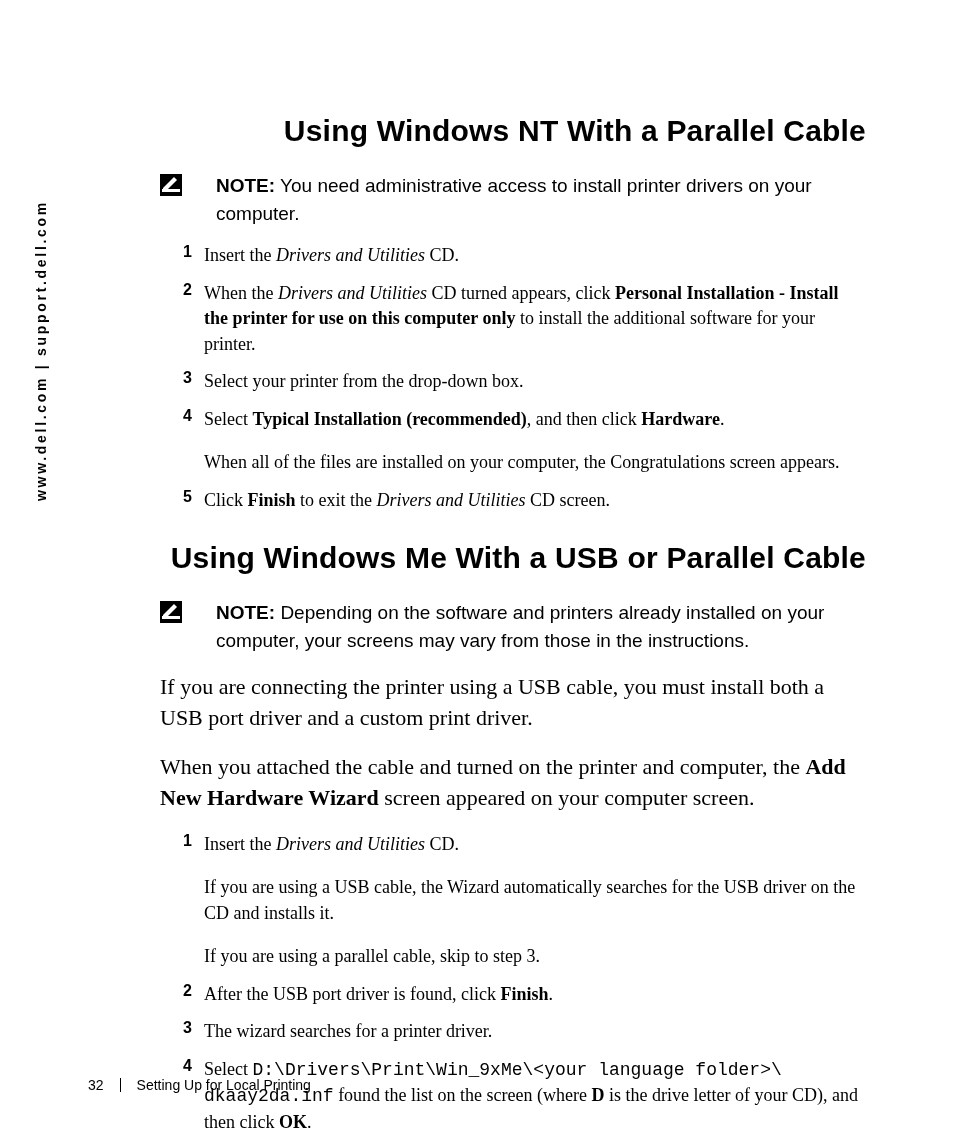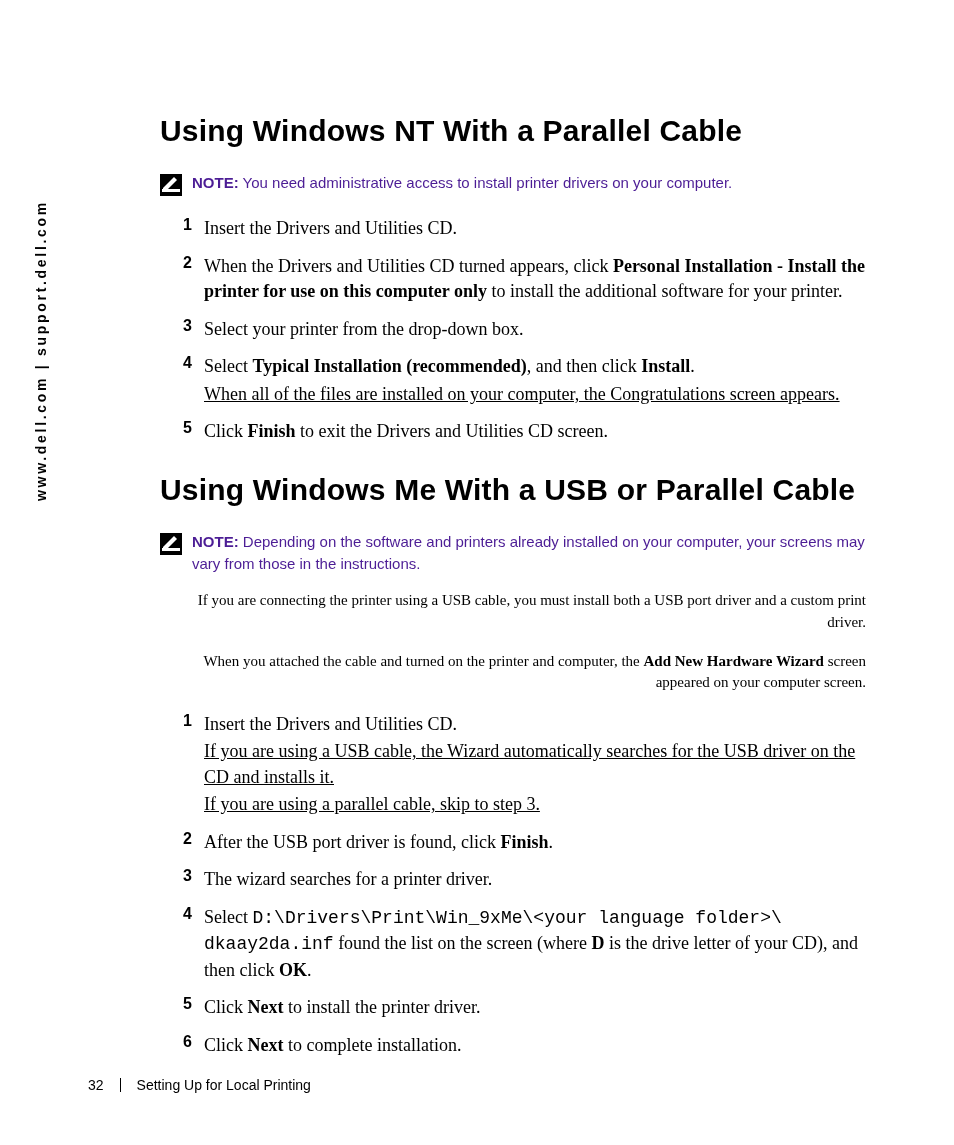--- a/index.html
+++ b/index.html
@@ -40,36 +40,38 @@
     top: 114px;
   }
   .h2 {
     font-family: "Helvetica Neue", Helvetica, Arial, sans-serif;
     font-weight: 700;
     font-size: 30px;
     letter-spacing: 0.2px;
     margin: 0 0 24px 0;
     color: #000;
     font-stretch: condensed;
+    text-align: right;
   }
   .note-row {
     display: flex;
     align-items: flex-start;
     margin-bottom: 16px;
   }
   .note-icon {
     flex: 0 0 auto;
     margin-right: 10px;
     margin-top: 2px;
   }
   .note-text {
     font-family: "Helvetica Neue", Helvetica, Arial, sans-serif;
-    font-size: 15px;
+    font-size: 19px;
     line-height: 1.45;
-    color: #4c1d95;
+    color: #000000;
+    margin-left: 24px;
   }
   .note-label {
     font-weight: 700;
     font-family: "Helvetica Neue", Helvetica, Arial, sans-serif;
   }
   
   .ol {
     list-style: none;
     padding: 0;
     margin: 0 0 28px 0;
@@ -89,35 +91,34 @@
     font-size: 16px;
     color: #000;
   }
   .li-body {
     font-family: "Times New Roman", Times, serif;
     font-size: 18px;
     line-height: 1.42;
     color: #000;
   }
   .li-body p { margin: 0; }
-  .li-body p + p { margin-top: 2px; text-decoration: underline; }
-  .it { }
+  .li-body p + p { margin-top: 18px; }
+  .it { font-style: italic; }
   .bd { font-weight: 700; }
   .mono {
     font-family: "Courier New", Courier, monospace;
     font-weight: 400;
   }
 
   .body-para {
     font-family: "Times New Roman", Times, serif;
-    font-size: 15px;
+    font-size: 22px;
     line-height: 1.42;
     margin: 0 0 18px 0;
     color: #000;
-    text-align: right;
   }
 
   
   .footer {
     position: absolute;
     left: 88px;
     bottom: 52px;
     display: flex;
     align-items: center;
     font-family: "Helvetica Neue", Helvetica, Arial, sans-serif;
@@ -179,21 +180,21 @@
       </li>
       <li>
         <span class="num">3</span>
         <div class="li-body">
           <p>Select your printer from the drop-down box.</p>
         </div>
       </li>
       <li>
         <span class="num">4</span>
         <div class="li-body">
-          <p><span>Select </span><span class="bd">Typical Installation (recommended)</span><span>, and then click </span><span class="bd">Install</span><span>.</span></p>
+          <p><span>Select </span><span class="bd">Typical Installation (recommended)</span><span>, and then click </span><span class="bd">Hardware</span><span>.</span></p>
           <p>When all of the files are installed on your computer, the Congratulations screen appears.</p>
         </div>
       </li>
       <li>
         <span class="num">5</span>
         <div class="li-body">
           <p><span>Click </span><span class="bd">Finish</span><span> to exit the </span><span class="it">Drivers and Utilities</span><span> CD screen.</span></p>
         </div>
       </li>
     </ol>

